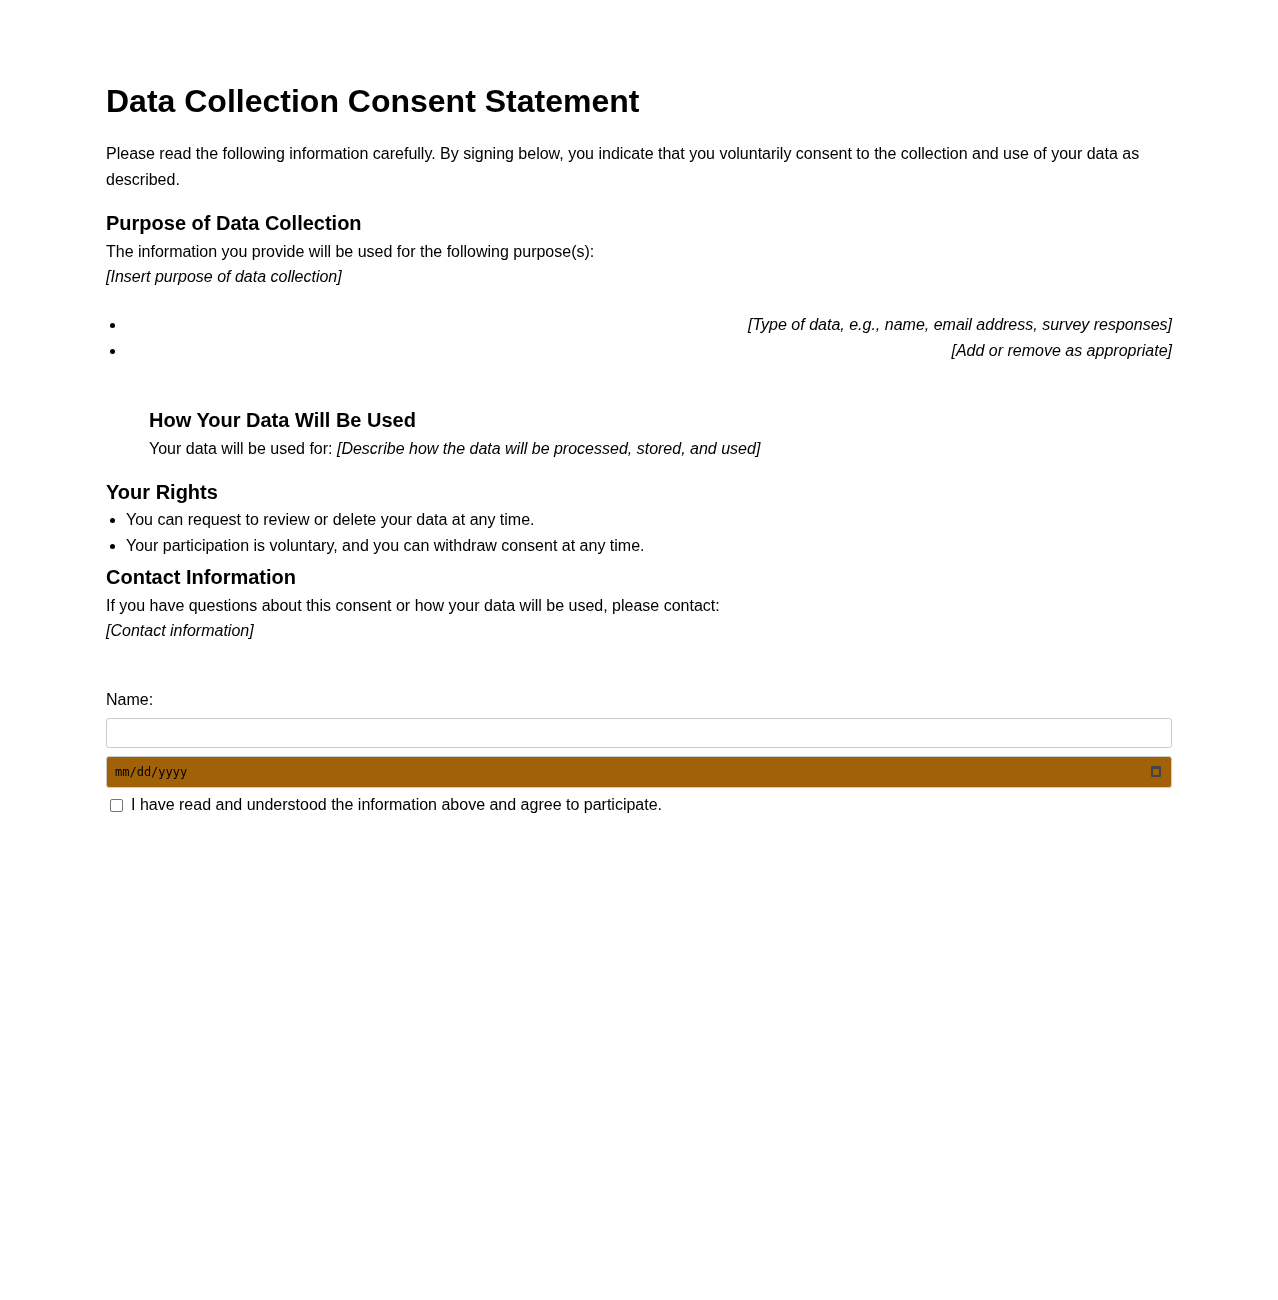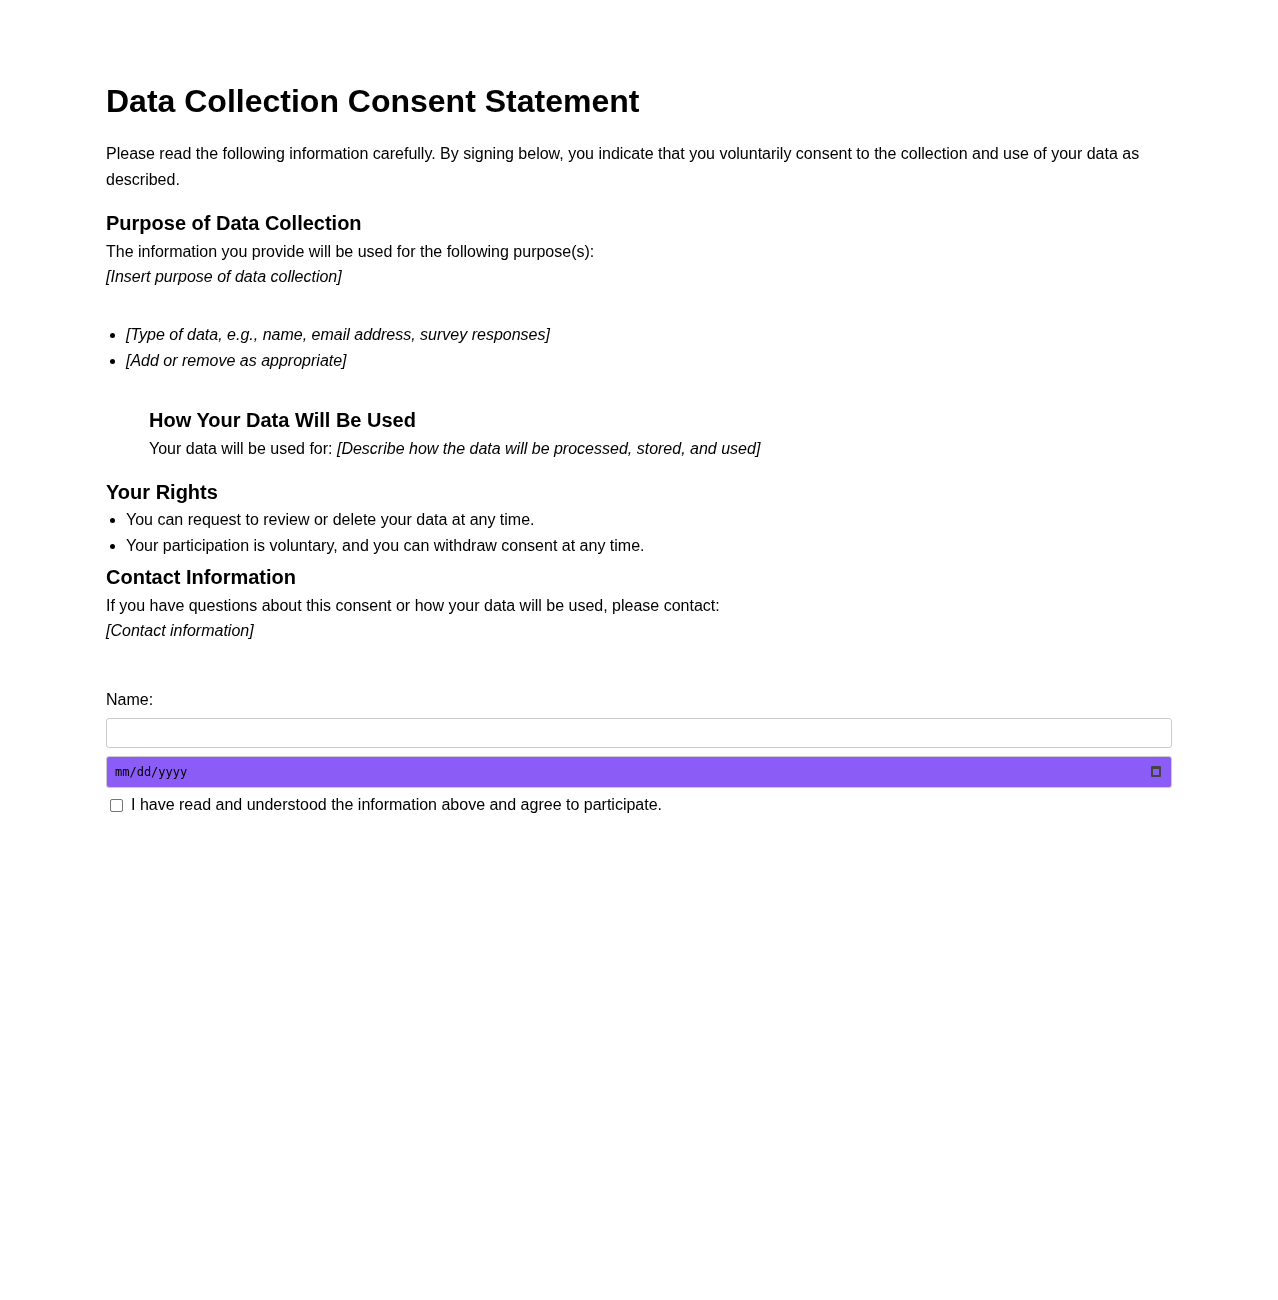--- a/index.html
+++ b/index.html
@@ -58,21 +58,21 @@
     font-size: 16px;
     padding: 4px 8px;
     outline: none;
   }
   .date-input {
     box-sizing: border-box;
     width: 1066px;
     height: 32px;
     border: 1px solid #cccccc;
     border-radius: 3px;
-    background: #8b5cf6;
+    background: #a16207;
     position: relative;
     display: flex;
     align-items: center;
   }
   .date-text {
     font-family: "DejaVu Sans Mono", monospace;
     font-size: 12px;
     margin-left: 8px;
     color: #000;
   }
@@ -106,21 +106,21 @@
 
   <p class="intro">Please read the following information carefully. By signing below, you indicate that you voluntarily consent to the collection and use of your data as described.</p>
 
   <div class="section" style="top:211px;">
     <h2>Purpose of Data Collection</h2>
     <p style="margin-top:4px;">The information you provide will be used for the following purpose(s):</p>
     <p class="ph">[Insert purpose of data collection]</p>
   </div>
 
   <div class="section" style="top:309px;">
-    <ul style="margin-top:13px;">
+    <ul style="margin-top:3px;text-align:right;">
       <li class="ph">[Type of data, e.g., name, email address, survey responses]</li>
       <li class="ph">[Add or remove as appropriate]</li>
     </ul>
   </div>
 
   <div class="section" style="top:408px;margin-left:43px;">
     <h2>How Your Data Will Be Used</h2>
     <p style="margin-top:4px;"><span>Your data will be used for: </span><span class="ph">[Describe how the data will be processed, stored, and used]</span></p>
   </div>
 

